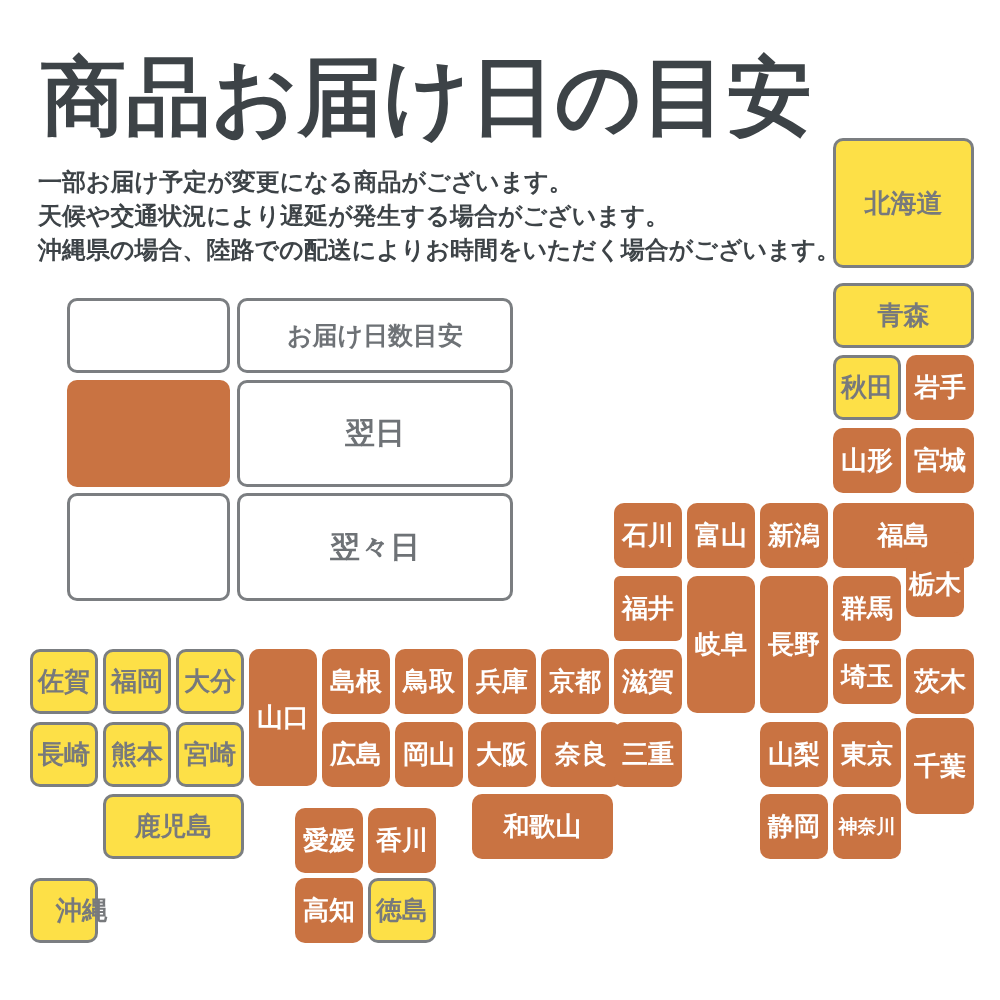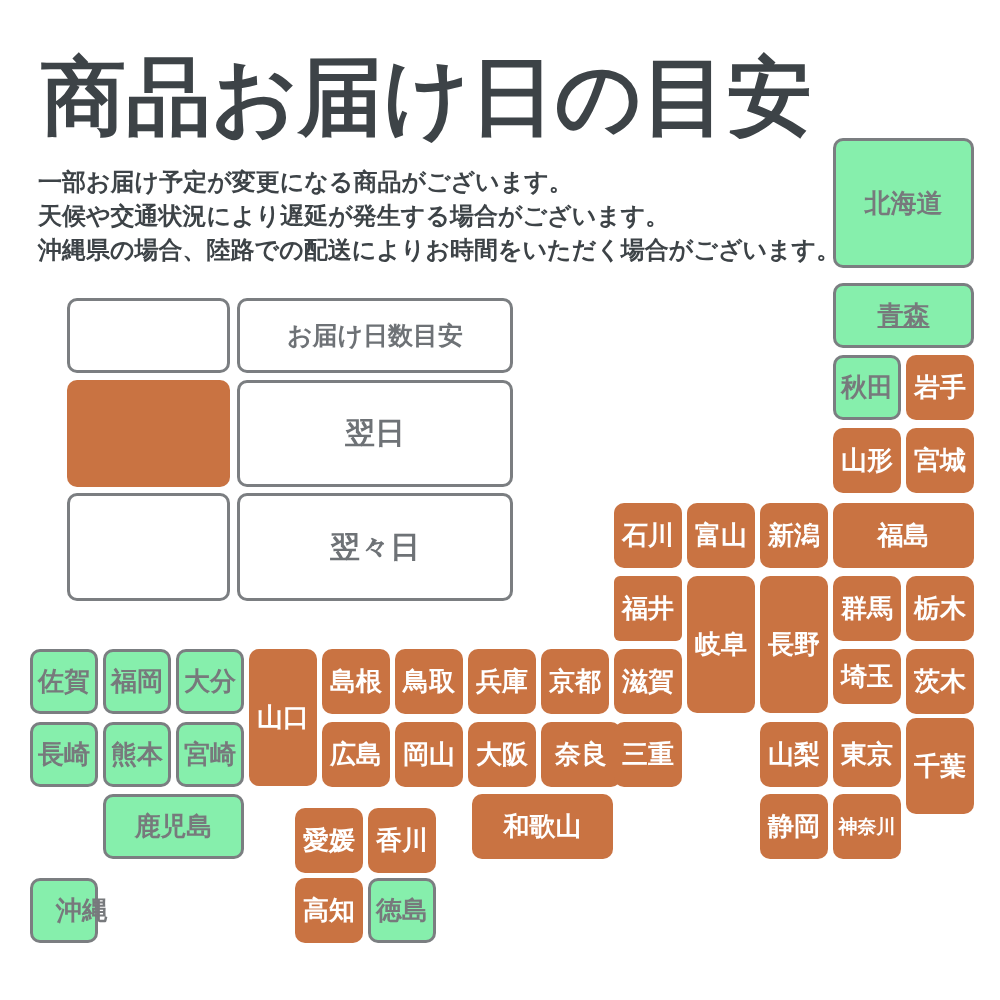--- a/index.html
+++ b/index.html
@@ -61,21 +61,21 @@
     box-sizing: border-box;
     border-radius: 10px;
     display: flex;
     align-items: center;
     justify-content: center;
     font-weight: 700;
     font-size: 26px;
     white-space: nowrap;
   }
   .pref.orange { background: #c97342; color: #ffffff; }
-  .pref.white  { background: #86efac; border: 3px solid #7b7e81; color: #77797c; }
+  .pref.white  { background: #fde047; border: 3px solid #7b7e81; color: #77797c; }
   .pref.small-text { font-size: 19px; }
 </style>
 </head>
 <body>
 
 <div class="canvas">
 
   <h1 class="page-title">商品お届け日の目安</h1>
 
   <div class="notes">
@@ -96,21 +96,21 @@
     <div class="lbox white-box sw3"></div>
     <div class="lbox label-box lb3">
       <span>翌々日</span>
     </div>
   </div>
 
   <div class="japan-map">
       <div class="pref white" style="left: 833px; top: 138px; width: 141px; height: 130px;">
         <span>北海道</span>
       </div>
-      <div class="pref white" style="left: 833px; top: 283px; width: 141px; height: 65px; text-decoration: underline;">
+      <div class="pref white" style="left: 833px; top: 283px; width: 141px; height: 65px;">
         <span>青森</span>
       </div>
       <div class="pref white" style="left: 833px; top: 355px; width: 68px; height: 65px;">
         <span>秋田</span>
       </div>
       <div class="pref orange" style="left: 906px; top: 355px; width: 68px; height: 65px;">
         <span>岩手</span>
       </div>
       <div class="pref orange" style="left: 833px; top: 428px; width: 68px; height: 65px;">
         <span>山形</span>
@@ -135,21 +135,21 @@
       </div>
       <div class="pref orange" style="left: 687px; top: 576px; width: 68px; height: 137px;">
         <span>岐阜</span>
       </div>
       <div class="pref orange" style="left: 760px; top: 576px; width: 68px; height: 137px;">
         <span>長野</span>
       </div>
       <div class="pref orange" style="left: 833px; top: 576px; width: 68px; height: 65px;">
         <span>群馬</span>
       </div>
-      <div class="pref orange" style="left: 906px; top: 576px; width: 68px; height: 65px;">
+      <div class="pref orange" style="left: 906px; top: 552px; width: 58px; height: 65px;">
         <span>栃木</span>
       </div>
       <div class="pref white" style="left: 30px; top: 649px; width: 68px; height: 65px;">
         <span>佐賀</span>
       </div>
       <div class="pref white" style="left: 103px; top: 649px; width: 68px; height: 65px;">
         <span>福岡</span>
       </div>
       <div class="pref white" style="left: 176px; top: 649px; width: 68px; height: 65px;">
         <span>大分</span>

